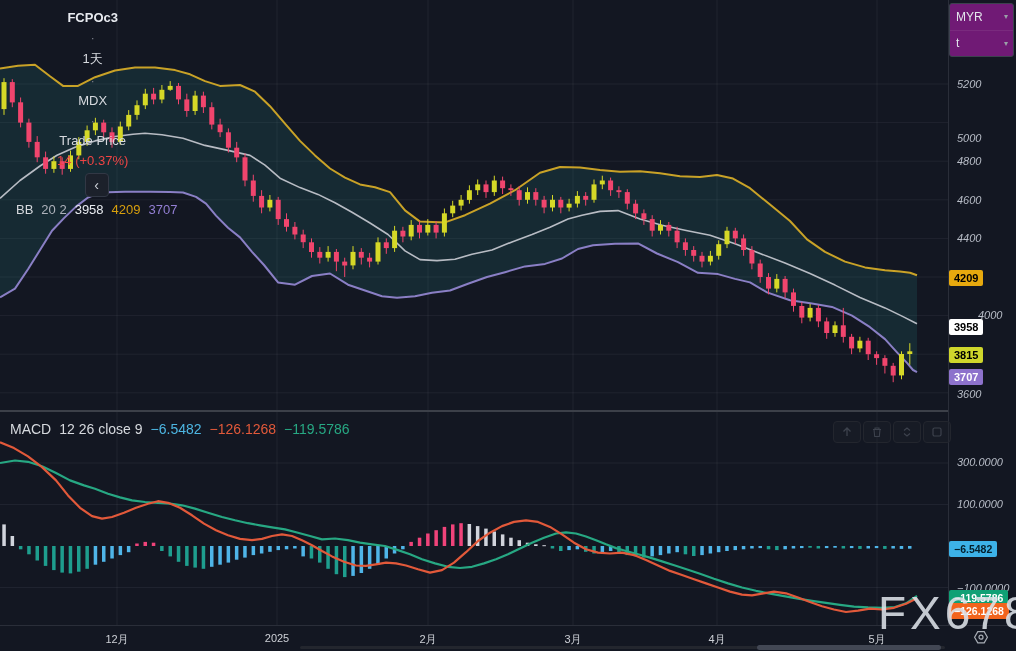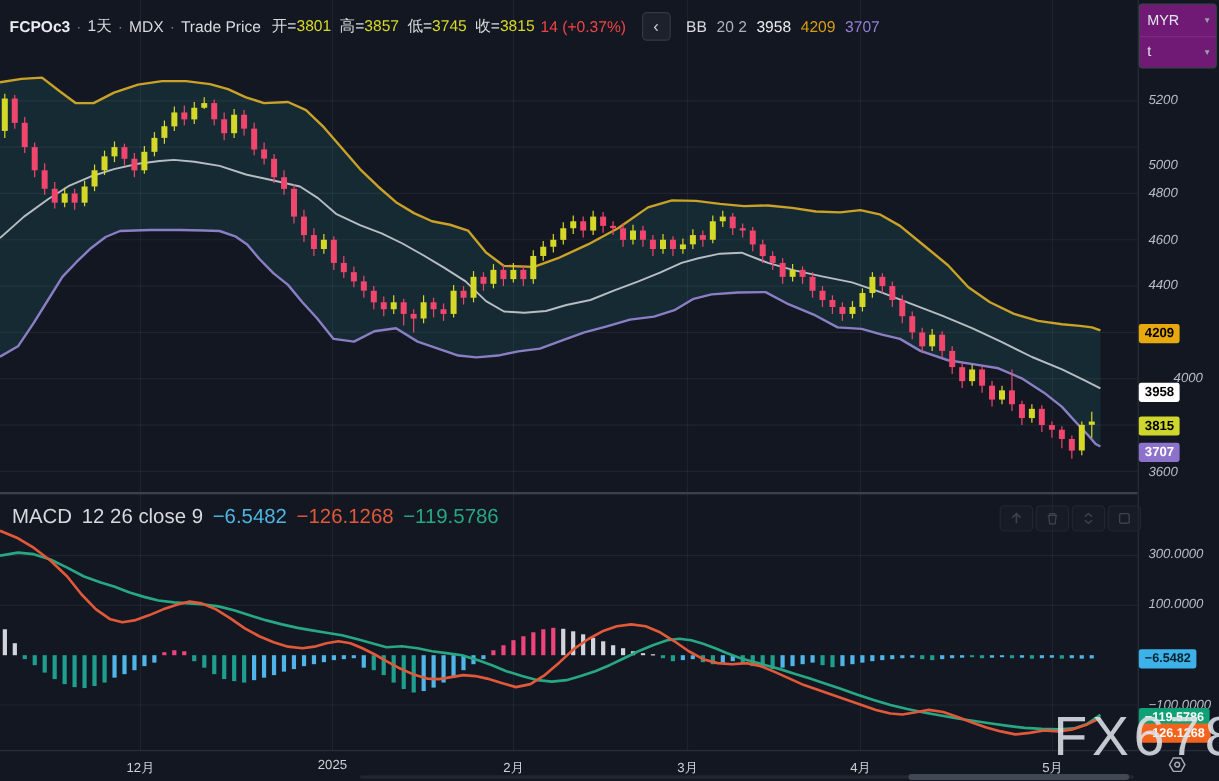--- a/index.html
+++ b/index.html
@@ -7,33 +7,33 @@
        font-family:"Liberation Sans","DejaVu Sans",sans-serif;color:#d6d9de;}
   #chart-svg{position:absolute;left:0;top:0;}
   .pane-sep{position:absolute;left:0;top:410px;width:1016px;height:2px;background:#3c4049;}
   .axis-col{position:absolute;left:948px;top:0;width:68px;height:625px;background:#131722;border-left:1px solid #2a2e39;}
   .time-axis{position:absolute;left:0;top:625px;width:1016px;height:26px;background:#131722;border-top:1px solid #2a2e39;}
   .axis-label{position:absolute;left:957px;transform:translateY(-50%);font-size:11px;color:#b8bdc7;white-space:nowrap;font-style:italic;}
   .badge{position:absolute;left:949px;transform:translateY(-50%);font-size:11px;font-weight:bold;
          padding:1px 5px;border-radius:2px;white-space:nowrap;line-height:14px;}
   .badge.macd-b{font-size:10.5px;}
   .time-label{position:absolute;top:632px;transform:translateX(-50%);font-size:11px;color:#cdd0d6;white-space:nowrap;}
-  .legend{position:absolute;left:8px;top:10px;display:flex;align-items:center;gap:5px;font-size:13px;white-space:nowrap;}
+  .legend{position:absolute;left:8px;top:10px;display:flex;align-items:center;gap:5px;font-size:13px;white-space:nowrap;flex-direction:column;}
   .legend .sym{color:#e8ebf0;font-weight:bold;}
   .legend .sep{color:#787b86;}
   .legend .lbl{color:#d6d9de;}
   .legend .val{color:#ef4444;}
   .ohlc{display:flex;gap:7px;margin-left:4px;}
   .ohlc .item span.l{color:#d6d9de;}
   .ohlc .item span.v{color:#d5d827;}
   .collapse-btn{width:22px;height:22px;margin-left:8px;background:#1c212b;border:1px solid #323845;border-radius:4px;
                 color:#cfd3da;font-size:14px;display:flex;align-items:center;justify-content:center;cursor:pointer;}
   .bb-legend{display:flex;gap:8px;margin-left:8px;align-items:center;}
   .bb-legend .params{color:#aeb2bb;}
-  .macd-legend{position:absolute;left:10px;top:421px;display:flex;gap:8px;font-size:17px;align-items:center;white-space:nowrap;}
+  .macd-legend{position:absolute;left:10px;top:421px;display:flex;gap:8px;font-size:14px;align-items:center;white-space:nowrap;}
   .selector-box{position:absolute;left:949px;top:3px;width:63px;height:52px;background:#701a75;
                 border:1px solid #3c424e;border-radius:3px;display:flex;flex-direction:column;}
   .selector-row{flex:1;display:flex;align-items:center;justify-content:space-between;padding:0 5px 0 6px;font-size:12px;color:#e2e6ec;cursor:pointer;}
   .selector-row:first-child{border-bottom:1px solid rgba(255,255,255,0.07);}
   .selector-row .chev{font-size:8px;color:#9aa0a8;}
   .pane-buttons{position:absolute;left:833px;top:421px;display:flex;gap:2px;}
   .pane-btn{width:26px;height:20px;border:1px solid #23262e;border-radius:4px;background:rgba(30,34,43,0.4);
             display:flex;align-items:center;justify-content:center;cursor:pointer;}
   .watermark{position:absolute;left:878px;top:586px;font-size:46px;font-weight:500;letter-spacing:4px;
              color:#dde2e9;opacity:0.88;z-index:50;pointer-events:none;}
@@ -413,26 +413,20 @@
   <div class="time-axis"></div>
 
   <div class="legend">
     <span class="sym">FCPOc3</span>
     <span class="sep">·</span>
     <span class="lbl">1天</span>
     <span class="sep">·</span>
     <span class="lbl">MDX</span>
     <span class="sep">·</span>
     <span class="lbl">Trade Price</span>
-    <span class="ohlc" id="ohlc-values">
-        <span class="item"><span class="l">开=</span><span class="v">3801</span></span>
-        <span class="item"><span class="l">高=</span><span class="v">3857</span></span>
-        <span class="item"><span class="l">低=</span><span class="v">3745</span></span>
-        <span class="item"><span class="l">收=</span><span class="v">3815</span></span>
-      </span>
     <span class="val">14 (+0.37%)</span>
     <div class="collapse-btn">
       <span>‹</span>
     </div>
     <span class="bb-legend">
       <span class="lbl">BB</span>
       <span class="params">20 2</span>
       <span id="bb-values" style="display:flex;gap:8px;">
           <span style="color: rgb(232, 235, 240);">3958</span>
           <span style="color: rgb(216, 159, 13);">4209</span>

